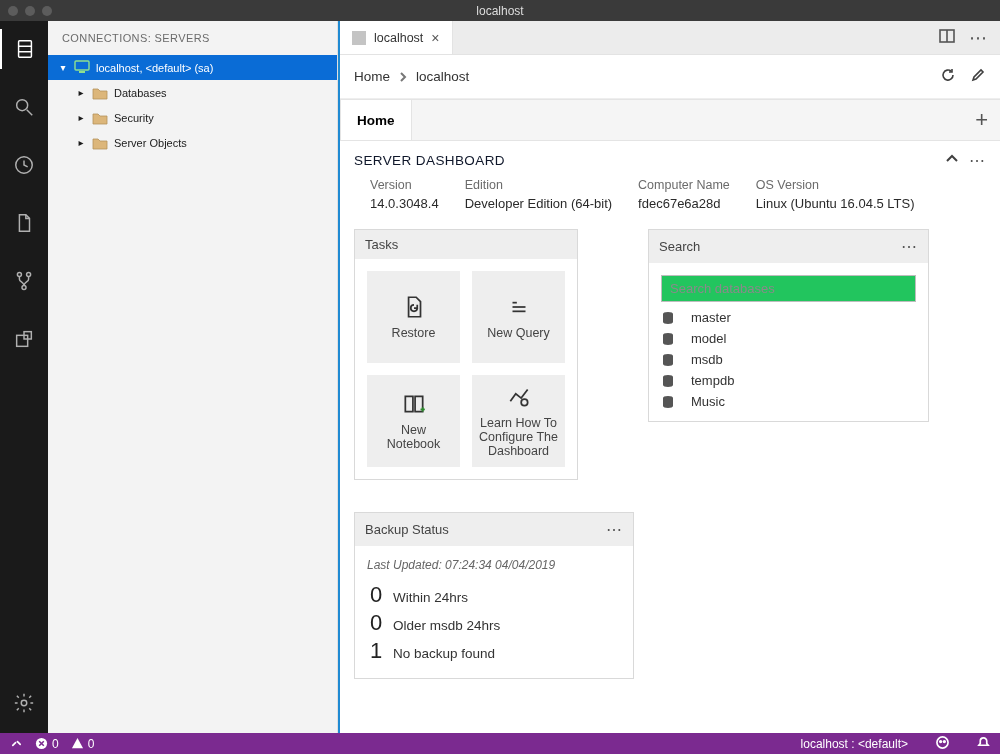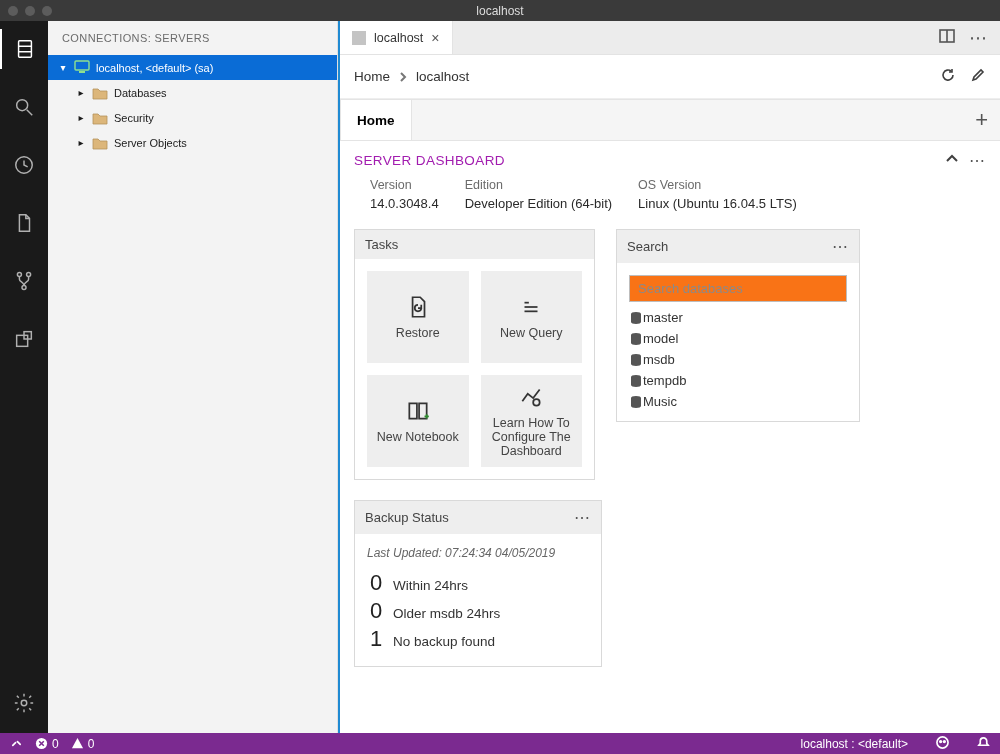--- a/index.html
+++ b/index.html
@@ -53,49 +53,49 @@
   .bc-sep { margin:0 8px; color:#888; display:inline-flex; }
   .bc-sep svg{ width:10px; height:10px; stroke:#777; fill:none; stroke-width:2;}
 
   .hometabs { height: 42px; display:flex; align-items:stretch; border-bottom:1px solid #e4e4e4; background:#fff; }
   .hometab { display:flex; align-items:center; padding:0 16px; font-size:13.5px; font-weight:600; border:1px solid #e4e4e4; border-bottom:none; background:#fff; }
   .hometabs .ht-rest { flex:1; background:#f5f5f5; border-top:1px solid #e4e4e4; display:flex; align-items:center; justify-content:flex-end; padding:0 12px; color:#555; font-size:22px; }
 
   .dashwrap { padding: 10px 14px 14px 14px; overflow:auto; flex:1; }
 
   .dash-header { display:flex; align-items:center; }
-  .dash-title { font-size:13.5px; letter-spacing:0.4px; color:#a21caf; }
+  .dash-title { font-size:13.5px; letter-spacing:0.4px; color:#0f172a; }
   .dash-header .dh-actions { margin-left:auto; color:#555; display:flex; gap:10px; align-items:center; }
   .dash-header svg { width:14px; height:14px; stroke:#404040; fill:none; stroke-width:2; }
   .dash-header .more { font-size:16px; letter-spacing:1px; }
 
   .props { display:flex; gap:26px; margin:8px 0 18px 16px; font-size:13px; color:#2a2a2a; }
   .prop .plabel { color:#6b6b6b; font-size:12.5px; margin-bottom:4px; }
 
   .widgets-row { display:flex; gap:14px; align-items:flex-start; }
 
   .widget { border:1px solid #d9d9d9; background:#fff; }
   .widget .w-title { background:#eeeeee; padding:7px 10px; font-size:13px; color:#444; display:flex; align-items:center; }
   .widget .w-title .more { margin-left:auto; font-size:16px; letter-spacing:1px; color:#555; }
   .widget .w-body { padding:12px; }
 
-  .tasks { width: 241px; }
+  .tasks { width: 224px; }
   .task-grid { display:grid; grid-template-columns: 1fr 1fr; gap:12px;border-radius:26px; }
   .task { background:#eeeeee; height:92px; display:flex; flex-direction:column; align-items:center; justify-content:center; gap:6px; font-size:12.5px; color:#444; text-align:center; padding:6px; }
   .task svg { width:26px; height:26px; stroke:#333; fill:none; stroke-width:1.6; }
   .task .plus { stroke:#2e8b2e; }
 
-  .search { width: 244px; }
-  .search-input { width:100%; padding:5px 8px; font-size:13px; border:1px solid #bdbdbd; background:#f97316; color:#333; }
+  .search { width: 281px; }
+  .search-input { width:100%; padding:5px 8px; font-size:13px; border:1px solid #bdbdbd; background:#22c55e; color:#333; }
   .search-input::placeholder { color:#8a8a8a; }
   .db-list { margin-top:8px; display:flex; flex-direction:column; gap:6px; font-size:13px; color:#333; }
-  .db-item { display:flex; align-items:center; gap:0; }
+  .db-item { display:flex; align-items:center; gap:16px; }
   .db-item svg { width:14px; height:14px; fill:#555; }
 
-  .backup { width: 248px; margin-top:20px; }
+  .backup { width: 280px; margin-top:32px; }
   .backup .meta { font-style:italic; color:#666; font-size:12px; margin-bottom:10px; }
   .backup .brow { display:flex; align-items:baseline; gap:8px; font-size:13.5px; color:#333; margin:2px 0; }
   .backup .bnum { font-size:22px; width:18px; text-align:center; color:#222; }
 
   
   .statusbar { height:21px; background:#7b2a90; color:#fff; display:flex; align-items:center; font-size:12px; padding:0 10px; gap:12px; }
   .statusbar .sb-right { margin-left:auto; display:flex; align-items:center; gap:28px; }
   .statusbar svg { width:13px; height:13px; stroke:#fff; fill:none; stroke-width:1.8; }
   .sb-item { display:flex; align-items:center; gap:4px; }
   .sb-item .filled { fill:#fff; stroke:none; }
@@ -252,20 +252,24 @@
       </div>
 
       <div class="props">
         <div class="prop">
             <div class="plabel">Version</div>
             <div>14.0.3048.4</div>
           </div>
         <div class="prop">
             <div class="plabel">Edition</div>
             <div>Developer Edition (64-bit)</div>
+          </div>
+        <div class="prop">
+            <div class="plabel">Computer Name</div>
+            <div>fdec67e6a28d</div>
           </div>
         <div class="prop">
             <div class="plabel">OS Version</div>
             <div>Linux (Ubuntu 16.04.5 LTS)</div>
           </div>
       </div>
 
       <div class="widgets-row">
         <div>
           <div class="widget tasks">
@@ -308,21 +312,21 @@
               </div>
             </div>
           </div>
 
           <div class="widget backup">
             <div class="w-title">
                 <span>Backup Status</span>
                 <span class="more">⋯</span>
               </div>
             <div class="w-body">
-              <div class="meta">Last Updated: 07:24:34 04/05/2019</div>
+              <div class="meta">Last Updated: 07:24:34 04/04/2019</div>
               <div class="brow">
                   <span class="bnum">0</span>
                   <span>Within 24hrs</span>
                 </div>
               <div class="brow">
                   <span class="bnum">0</span>
                   <span>Older msdb 24hrs</span>
                 </div>
               <div class="brow">
                   <span class="bnum">1</span>

